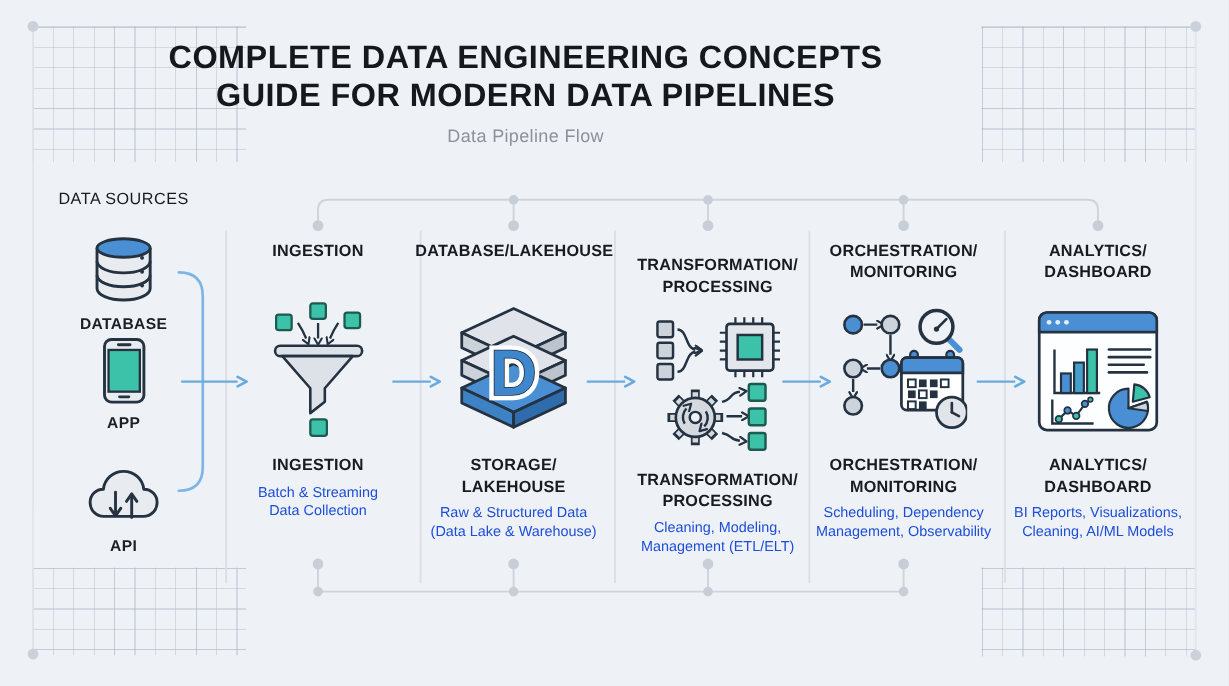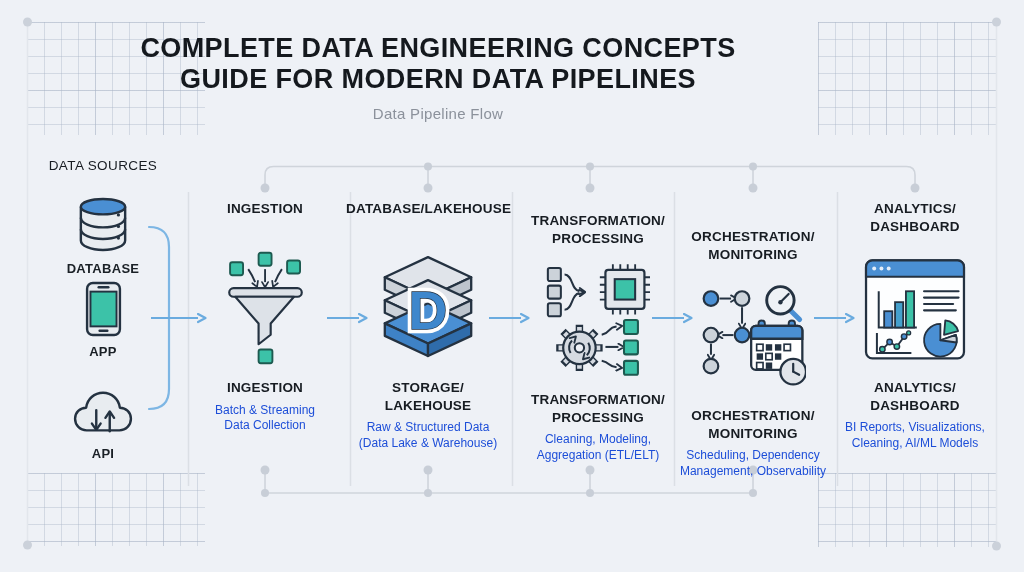--- a/index.html
+++ b/index.html
@@ -22,21 +22,21 @@
   .sources{position:absolute;left:28px;top:158px;width:150px;}
   .src-heading{font-size:13.5px;font-weight:400;color:#171c22;text-align:center;letter-spacing:.4px;}
   .src-item{position:absolute;left:0;width:150px;text-align:center;}
   .src-item.db{top:38px;}  .src-item.app{top:123px;}  .src-item.api{top:229px;}
   .src-label{font-size:13px;font-weight:700;color:#1a2026;margin-top:3px;letter-spacing:.3px;}
   .stage{position:absolute;top:200px;width:164px;text-align:center;}
   .stage-header{height:44px;font-size:13.5px;font-weight:700;color:#171c22;line-height:1.32;letter-spacing:.2px;white-space:pre-line;}
   .stage-icon{height:128px;display:flex;align-items:center;justify-content:center;}
   .stage-label{margin-top:7px;font-size:13.5px;font-weight:700;color:#171c22;line-height:1.3;letter-spacing:.2px;white-space:pre-line;}
   .stage-desc{margin-top:6px;font-size:12px;color:#1d4ed8;line-height:1.3;white-space:pre-line;}
-  .s1{left:183px;} .s2{left:346px;} .s3{left:516px;margin-top:12px;} .s4{left:671px;margin-top:28px;} .s5{left:833px;}
+  .s1{left:183px;} .s2{left:346px;} .s3{left:516px;margin-top:12px;} .s4{left:671px;} .s5{left:833px;}
 </style>
 </head>
 <body>
 
 <div class="canvas">
 
   <div class="grid grid-tl"></div>
   <div class="grid grid-tr"></div>
   <div class="grid grid-bl"></div>
   <div class="grid grid-br"></div>
@@ -244,21 +244,21 @@
           <rect x="84" y="106" width="15" height="15" rx="2"></rect>
         </g>
       </svg>
     </div>
     <div class="stage-header">TRANSFORMATION/
 PROCESSING</div>
     <div class="stage-icon" style="visibility:hidden" aria-hidden="true"></div>
     <div class="stage-label">TRANSFORMATION/
 PROCESSING</div>
     <div class="stage-desc">Cleaning, Modeling,
-Aggregation (ETL/ELT)</div>
+Management (ETL/ELT)</div>
   </div>
 
   <div class="stage s4">
     <div class="stage-header">ORCHESTRATION/
 MONITORING</div>
     <div class="stage-icon">
       <svg width="106" height="110" viewBox="0 0 116 118">
         <g stroke="#243241" stroke-width="2.2" fill="none">
           <path d="M21.5,18 H34" marker-end="url(#ah)"></path>
           <path d="M46,27.5 V45.5" marker-end="url(#ah)"></path>

